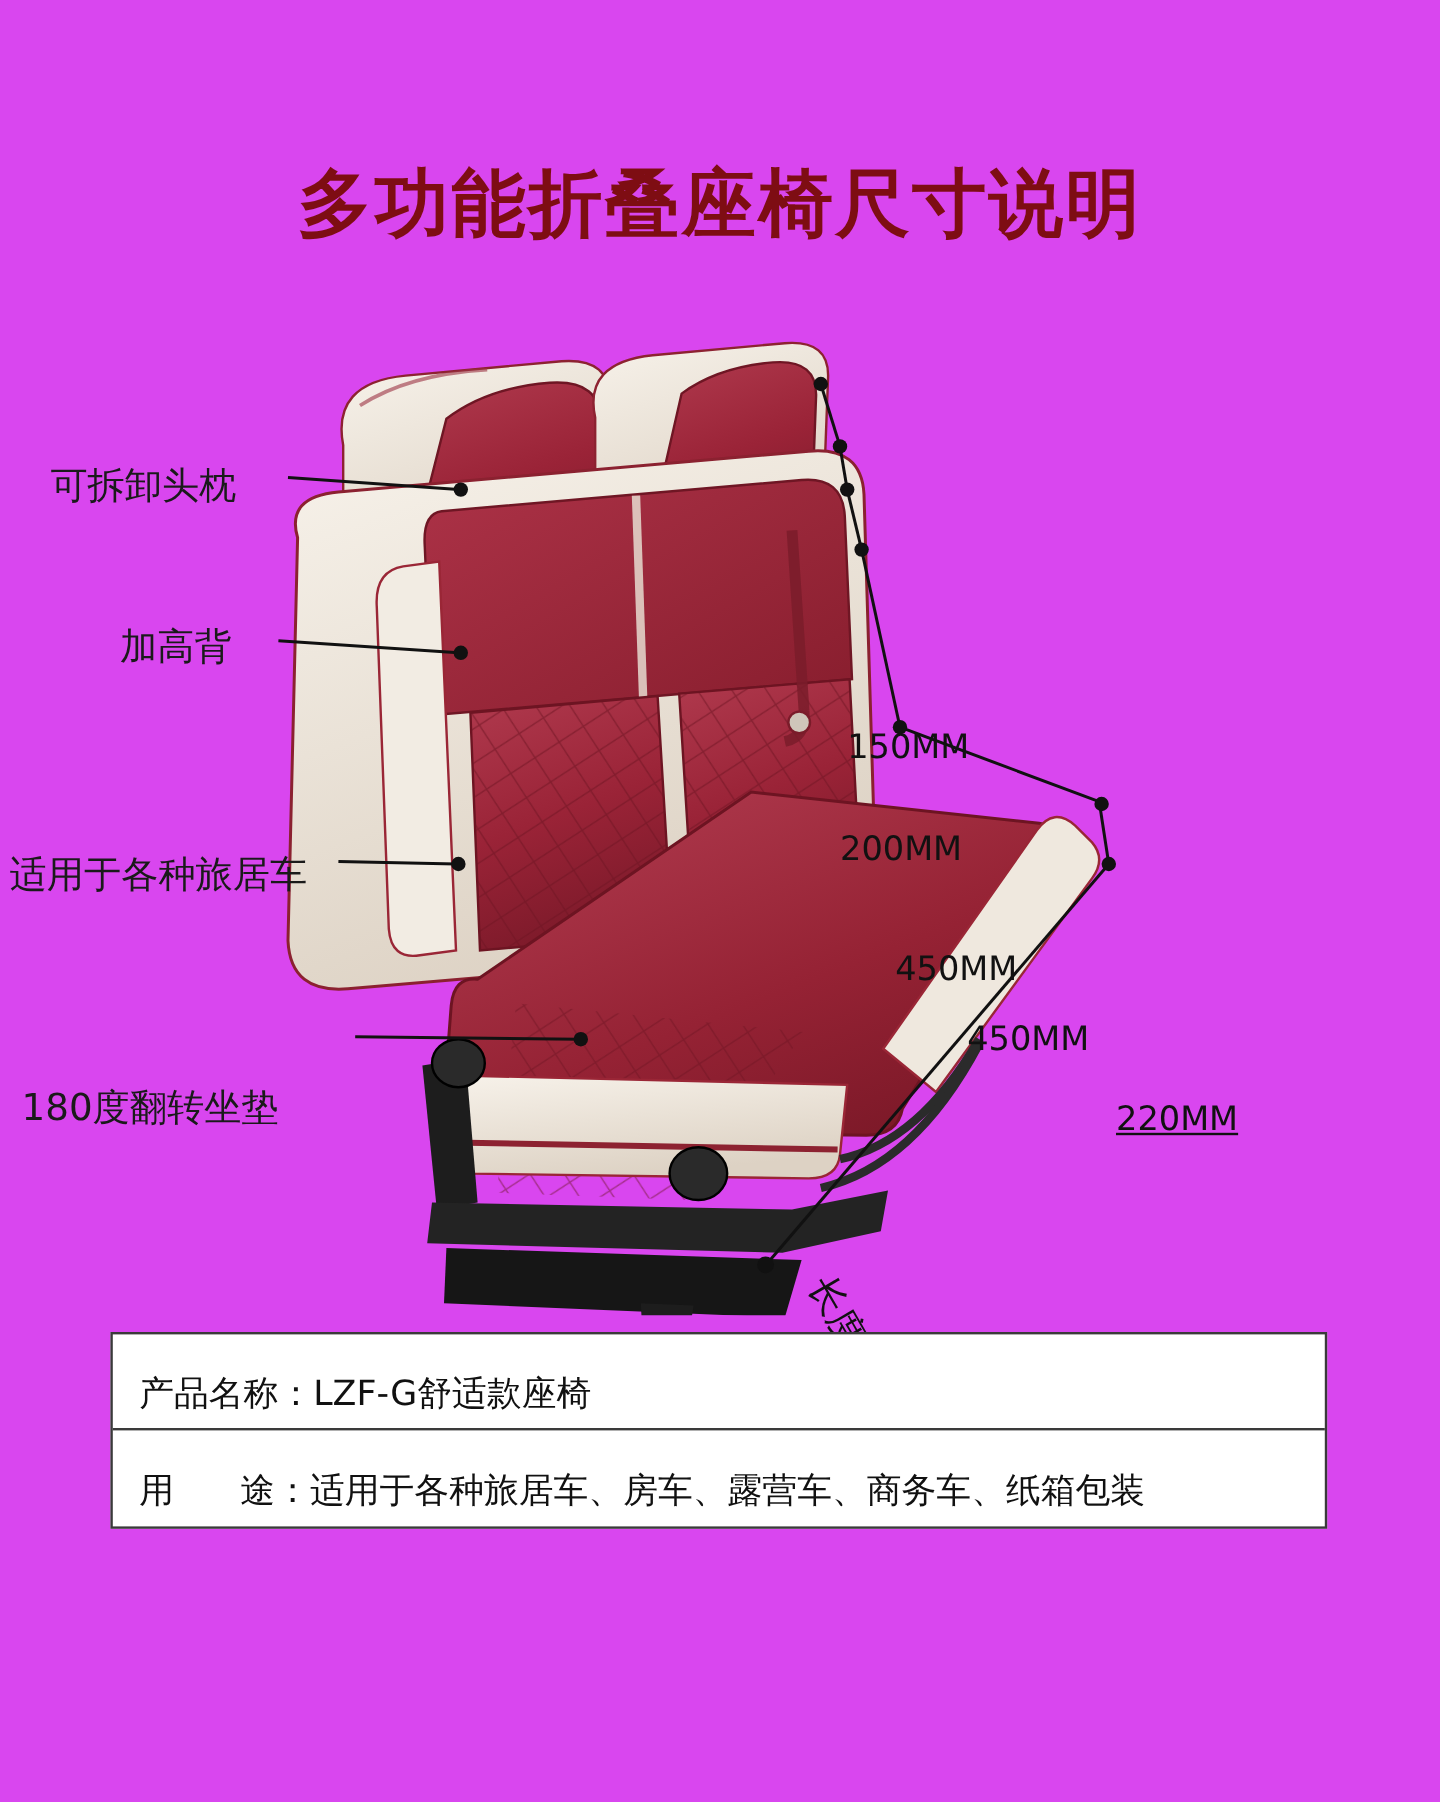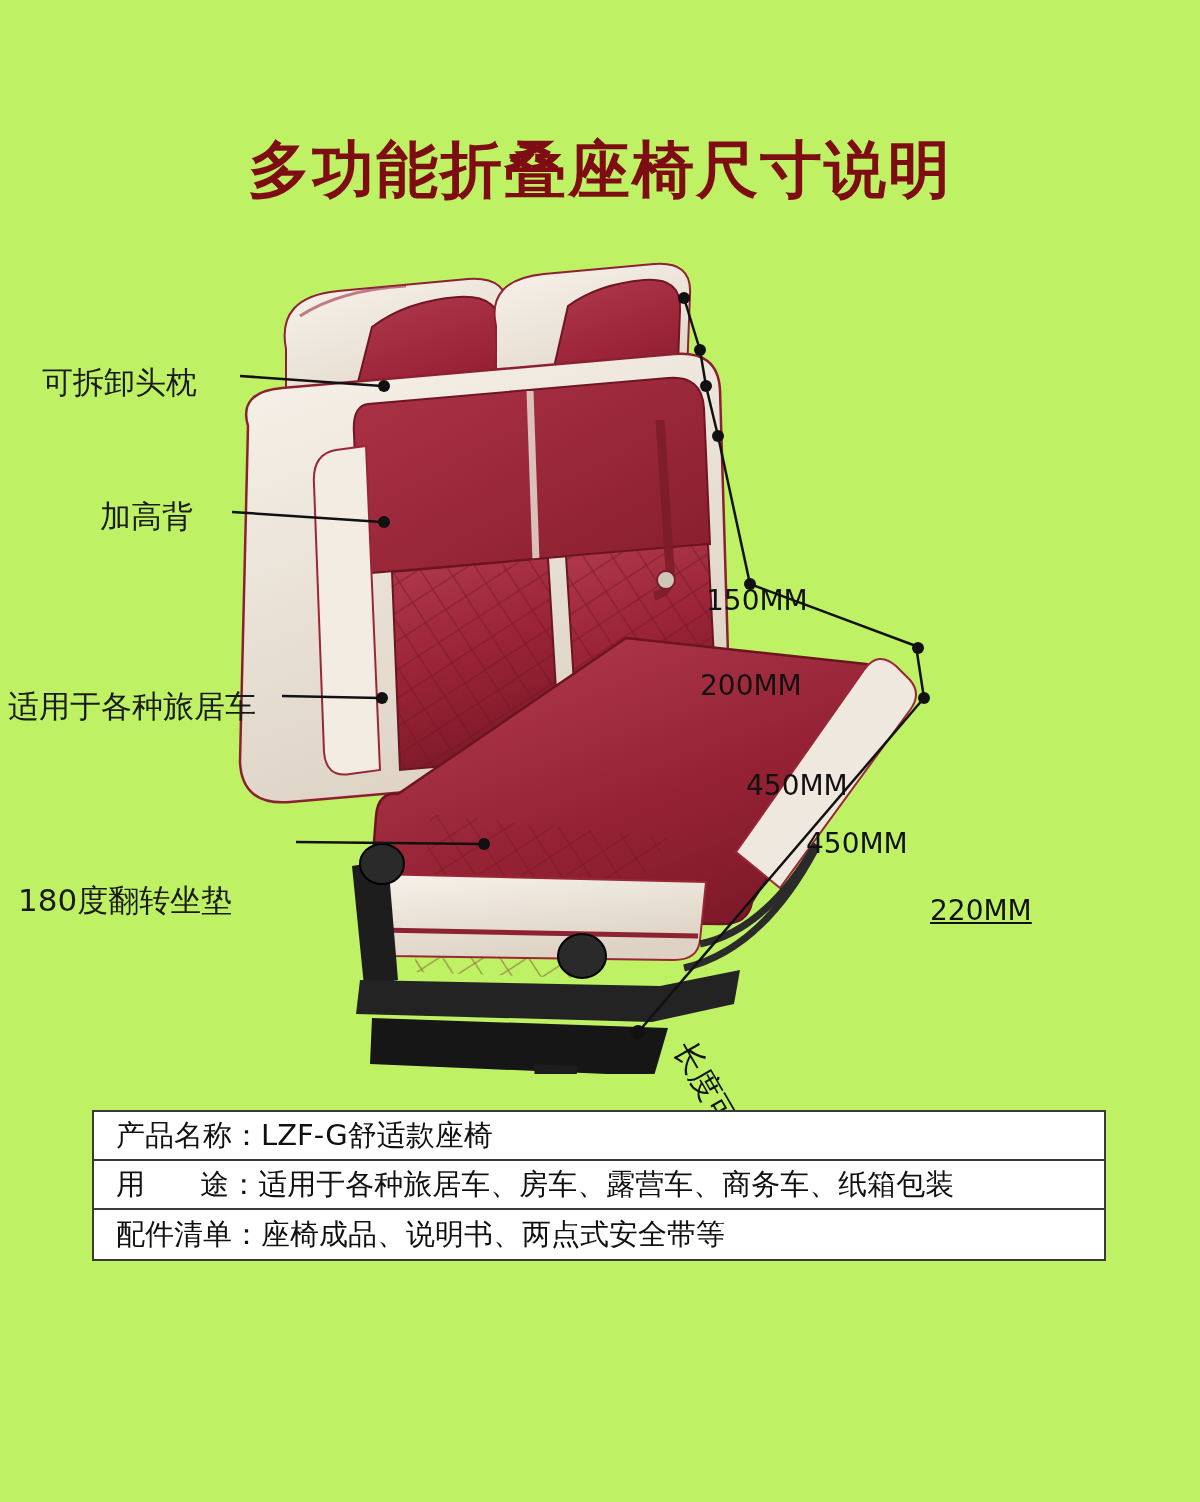--- a/index.html
+++ b/index.html
@@ -10,42 +10,42 @@
   body {
     width: 1200px;
     height: 1502px;
     position: relative;
     font-family: "Liberation Sans", "DejaVu Sans", sans-serif;
     overflow: hidden;
   }
   .page {
     position: absolute;
     inset: 0;
-    background: #bef264;
+    background: #d946ef;
   }
 
   
   .title {
     position: absolute;
     top: 128px;
     left: 0;
     width: 1200px;
     text-align: center;
     font-size: 62px;
     font-weight: bold;
     letter-spacing: 2px;
     color: #7e0d13;
     font-family: "DejaVu Sans", "Liberation Sans", sans-serif;
   }
 
   
   .stage {
     position: absolute;
     left: 0;
-    top: 254px;
+    top: 276px;
     width: 1096px;
     height: 820px;
   }
   .stage svg {
     display: block;
   }
 
   
   .callout {
     position: absolute;
@@ -91,24 +91,25 @@
     left: 92px;
     top: 1110px;
     width: 1014px;
     border: 2px solid #3a3a3a;
     box-sizing: border-box;
     background: #fff;
   }
   .spec-row {
     display: flex;
     align-items: center;
-    height: 49px;
+    height: 59px;
     border-bottom: 2px solid #3a3a3a;
     padding: 0 0 0 22px;
     box-sizing: border-box;
+    margin-top: 21px;
   }
   .spec-row:last-child { border-bottom: none; }
   .spec-text {
     font-size: 29px;
     color: #111;
     white-space: pre;
     font-family: "DejaVu Sans", "Liberation Sans", sans-serif;
   }
 </style>
 </head>
@@ -246,18 +247,15 @@
     <div class="depth-label">长度可定制</div>
   </div>
 
   <div class="spec-table">
     <div class="spec-row">
       <span class="spec-text">产品名称：LZF-G舒适款座椅</span>
     </div>
     <div class="spec-row">
       <span class="spec-text">用      途：适用于各种旅居车、房车、露营车、商务车、纸箱包装</span>
     </div>
-    <div class="spec-row">
-      <span class="spec-text">配件清单：座椅成品、说明书、两点式安全带等</span>
-    </div>
   </div>
 
 </div>
 
 </body></html>

